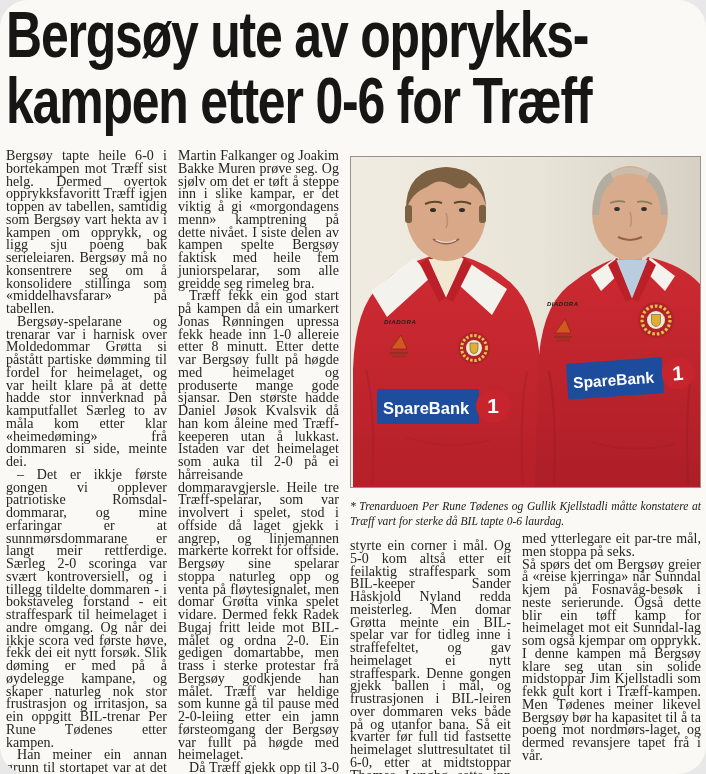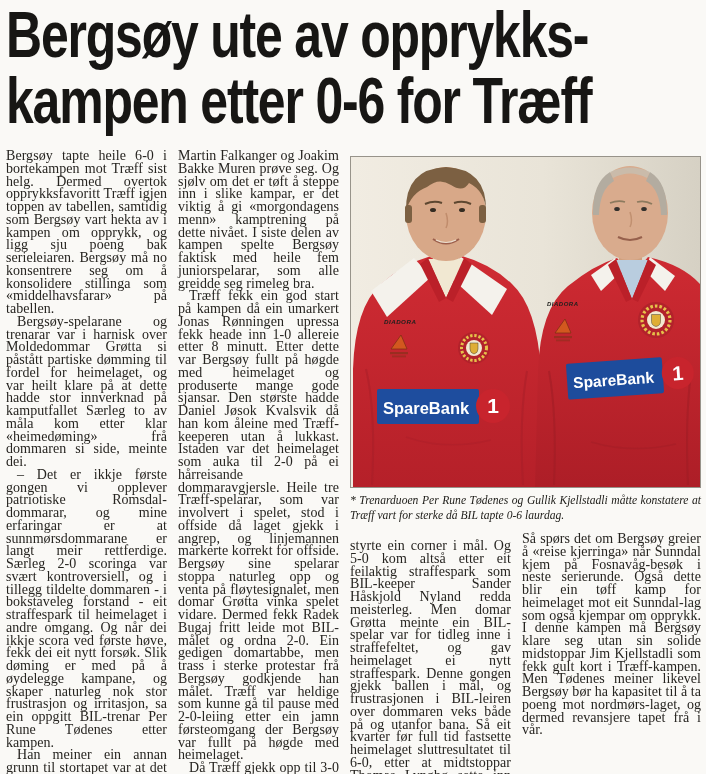--- a/index.html
+++ b/index.html
@@ -4,20 +4,21 @@
 <style>
   html,body{margin:0;padding:0;background:#e8e8e8;}
   .page{
     position:relative;
     width:706px;height:774px;
     margin:0 auto;
     background:#faf9f6;
     overflow:hidden;
     font-family:"Liberation Serif",serif;
     color:#262420;
+    border-radius:28px;
   }
   
   .headline{
     position:absolute;left:6px;top:2px;
     font-family:"Liberation Sans",sans-serif;
     font-weight:700;
     font-size:64px;
     line-height:66px;
     letter-spacing:-1.5px;
     color:#17161 4;
@@ -46,21 +47,21 @@
   
   .photo-block{position:absolute;left:350px;top:156px;width:351px;}
   .photo-frame{
     width:349px;height:330px;
     border:1px solid #97938a;
     background:#eae5da;
     box-sizing:content-box;
   }
   .photo-frame svg{display:block;}
   .caption{
-    margin-top:6px;
+    margin-top:12px;
     font-style:italic;
     font-size:11.6px;
     line-height:14.5px;
     text-align:justify;
     color:#21201c;
     width:351px;
   }
   .svg-label{font-family:"Liberation Sans",sans-serif;font-weight:bold;}
 </style>
 </head>
@@ -202,16 +203,17 @@
         </g>
       </svg>
     </div>
     <figcaption class="caption">* Trenarduoen Per Rune Tødenes og Gullik Kjellstadli måtte konstatere at Træff vart for sterke då BIL tapte 0-6 laurdag.</figcaption>
   </figure>
 
   <div class="col" id="col3">
       <p class="para flush">styrte ein corner i mål. Og 5-0 kom altså etter eit feilaktig straffespark som BIL-keeper Sander Håskjold Nyland redda meisterleg. Men domar Grøtta meinte ein BIL-spelar var for tidleg inne i straffefeltet, og gav heimelaget ei nytt straffespark. Denne gongen gjekk ballen i mål, og frustrasjonen i BIL-leiren over dommaren veks både på og utanfor bana. Så eit kvarter før full tid fastsette heimelaget sluttresultatet til 6-0, etter at midtstoppar Thomas Lyngbø sette inn ein retur etter eit stolpeskot. Mot slutten kunne Træff auka</p>
     </div>
   <div class="col" id="col4">
+      <p class="para flush">med ytterlegare eit par-tre mål, men stoppa på seks.</p>
       <p class="para break">Så spørs det om Bergsøy greier å «reise kjerringa» når Sunndal kjem på Fosnavåg-besøk i neste serierunde. Også dette blir ein tøff kamp for heimelaget mot eit Sunndal-lag som også kjempar om opprykk. I denne kampen må Bergsøy klare seg utan sin solide midstoppar Jim Kjellstadli som fekk gult kort i Træff-kampen. Men Tødenes meiner likevel Bergsøy bør ha kapasitet til å ta poeng mot nordmørs-laget, og dermed revansjere tapet frå i vår.</p>
     </div>
 
 </div>
 
 </body></html>

